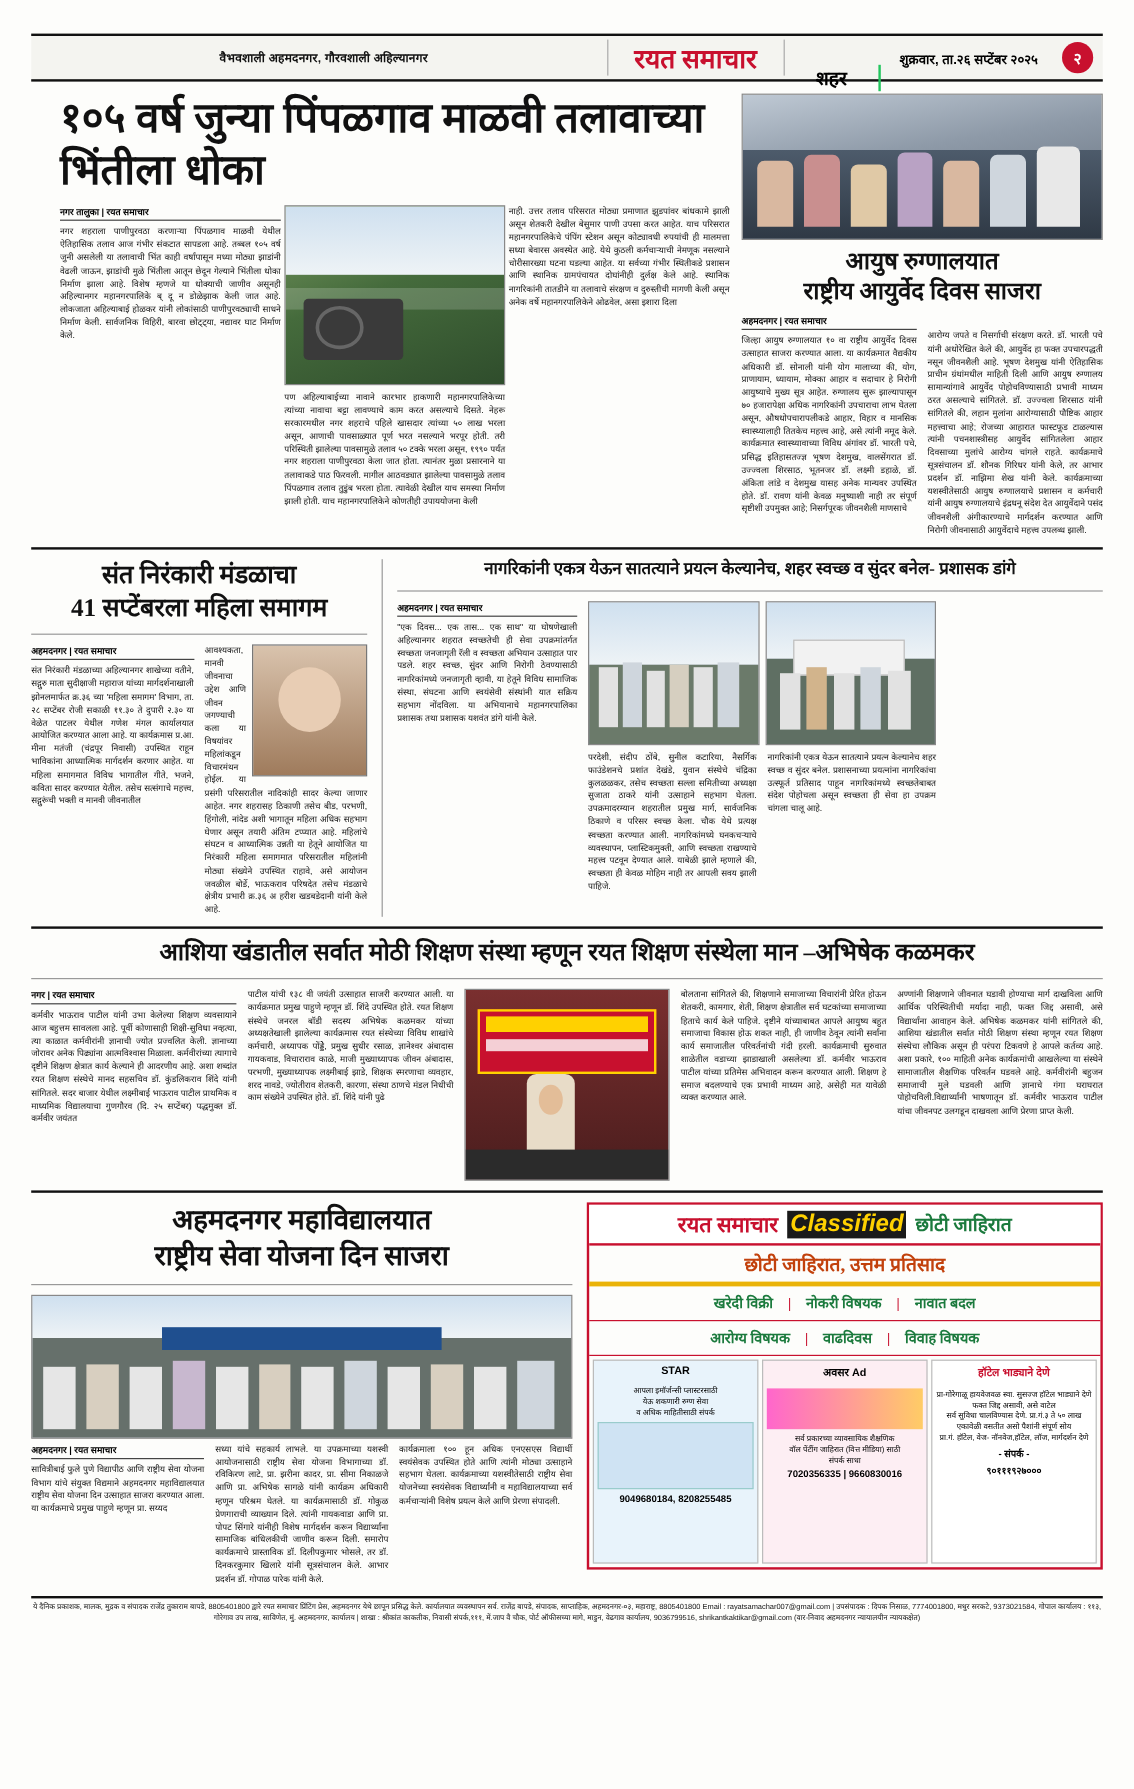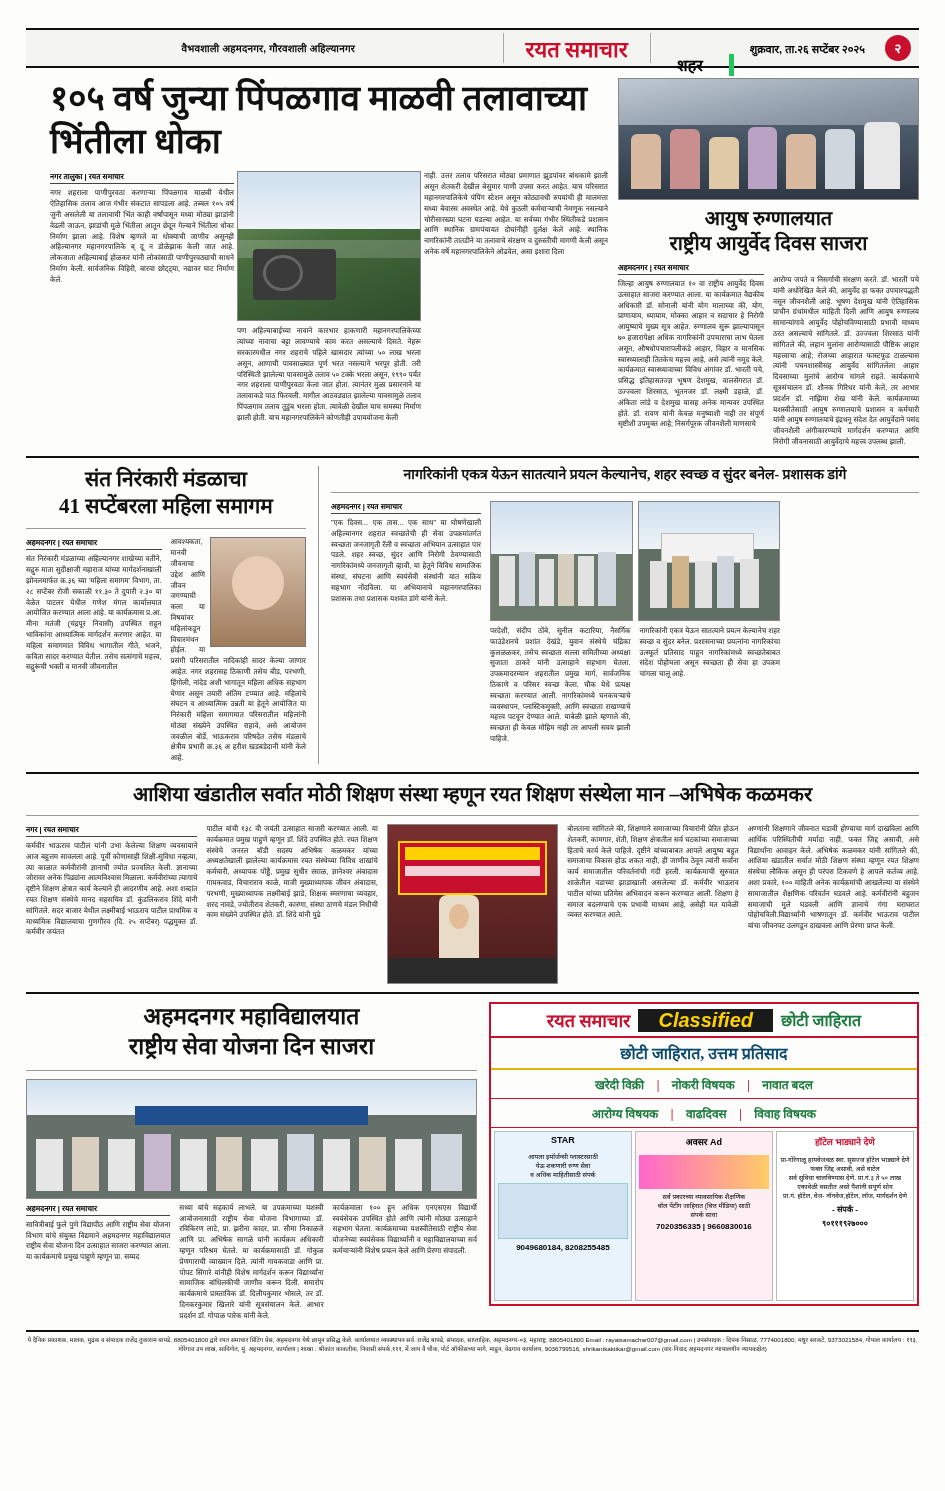--- a/index.html
+++ b/index.html
@@ -42,21 +42,21 @@
     padding: 0 22px;
     border-left: 1px solid #aaa;
     border-right: 1px solid #aaa;
     font-family: "Liberation Serif", serif;
   }
   .mh-section {
     flex: 0 0 auto;
     font-size: 16px;
     font-weight: bold;
     padding: 0 26px;
-    border-right: 5px solid #22c55e;
+    border-right: 2px solid #22c55e;
     margin-top: 33px;
   }
   .mh-date {
     flex: 0 0 auto;
     font-size: 11px;
     font-weight: bold;
     padding: 0 16px;
   }
   .mh-pageno {
     flex: 0 0 auto;
@@ -143,25 +143,25 @@
   .group-photo { height: 120px; margin: 6px 0 4px; }
   
   .cls-box { border: 2px solid #c8102e; padding: 0; }
   .cls-bar {
     display: flex; align-items: center; justify-content: center; gap: 8px;
     background: #ffffff; padding: 4px 6px; border-bottom: 2px solid #c8102e;
   }
   .cls-bar .r { color:#c8102e; font-size: 18px; font-weight: bold;
     font-family:"Liberation Serif",serif; }
   .cls-bar .cl { background:#1a1a1a; color:#ffd100; font-size: 20px;
-    font-weight: bold; padding: 0 20px; font-style: italic; }
+    font-weight: bold; padding: 0 2px; font-style: italic; }
   .cls-bar .g { color:#1b7a3d; font-size: 16px; font-weight:bold;
     font-family:"Liberation Serif",serif;}
-  .cls-sub { text-align:center; color:#0c4a6e; font-size: 16px; font-weight:bold;
-    font-family:"Liberation Serif",serif; padding: 4px 0; border-bottom: 2px solid #eab308;}
+  .cls-sub { text-align:center; color:#c2410c; font-size: 16px; font-weight:bold;
+    font-family:"Liberation Serif",serif; padding: 4px 0; border-bottom: 4px solid #eab308;}
   .cls-tags { text-align:center; padding: 5px 4px; border-bottom: 1px solid #c8102e;}
   .cls-tags span { color:#1b7a3d; font-size: 12px; font-weight:bold;
     font-family:"Liberation Serif",serif; margin: 0 4px; }
   .cls-tags .sep { color:#c8102e; }
   .ads { display:flex; gap:3px; padding:3px; }
   .ad {
     border:1px solid #bbb; flex:1; min-height: 170px; font-size:6.5px;
     padding:3px; text-align:center; background:#fff;
   }
   .ad.blue { background:#e8f3fb; }

